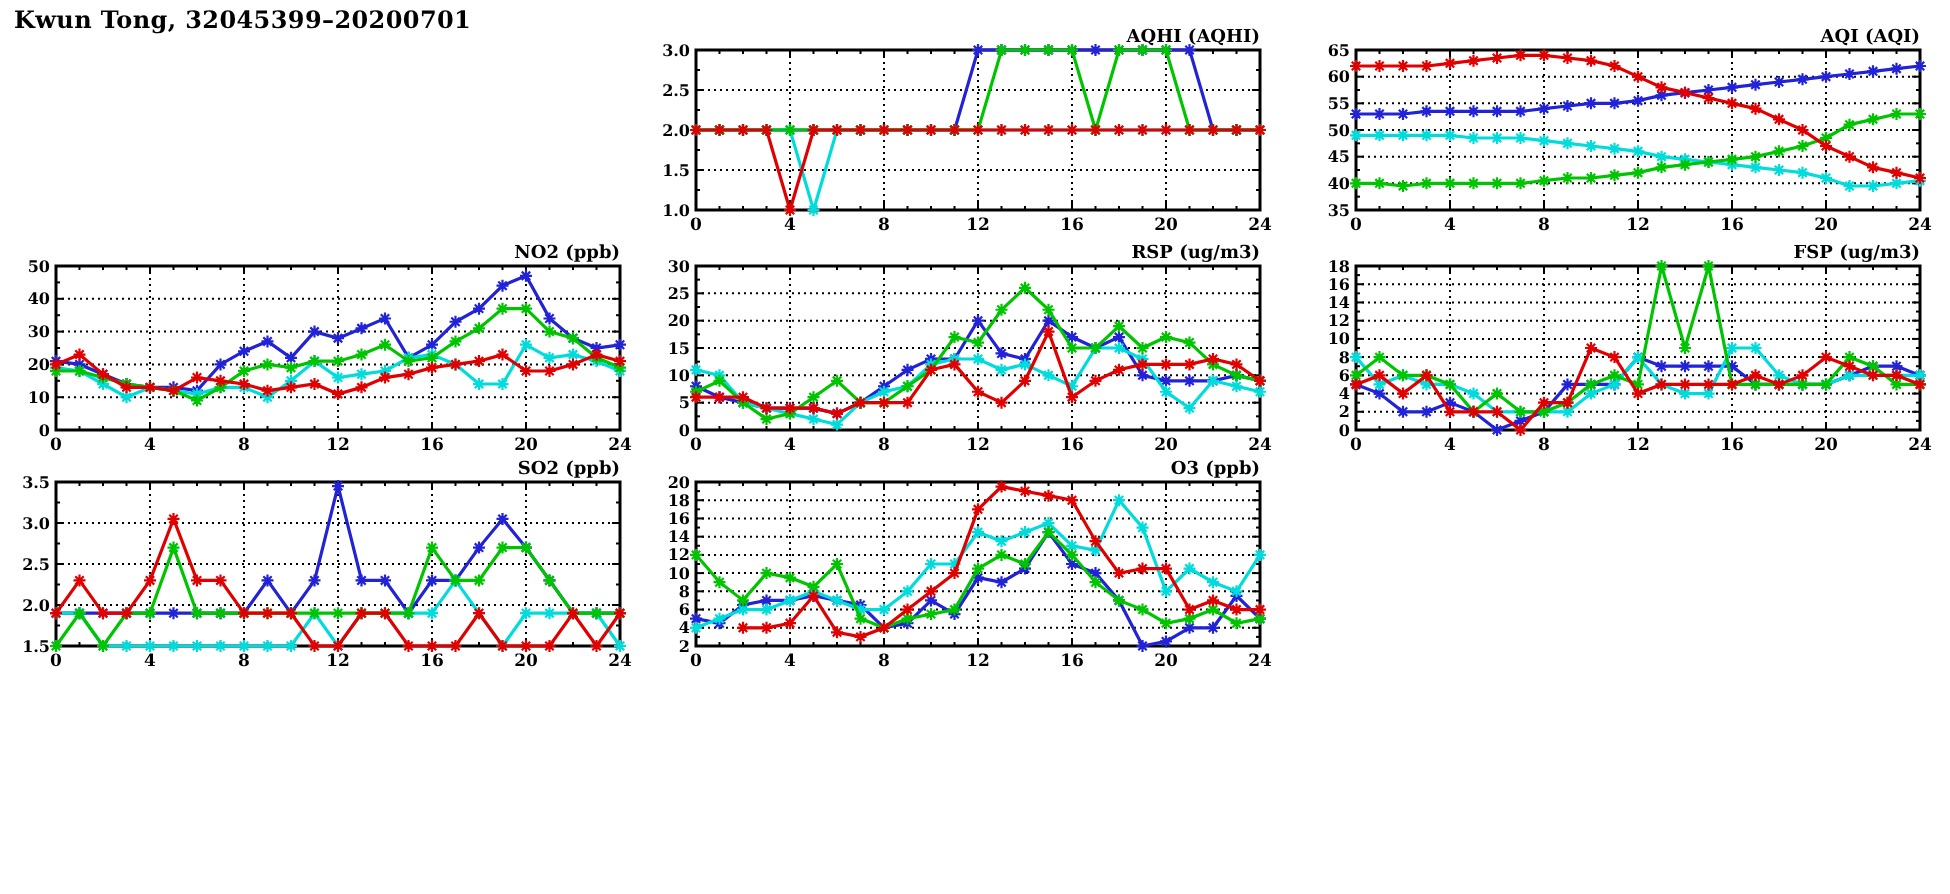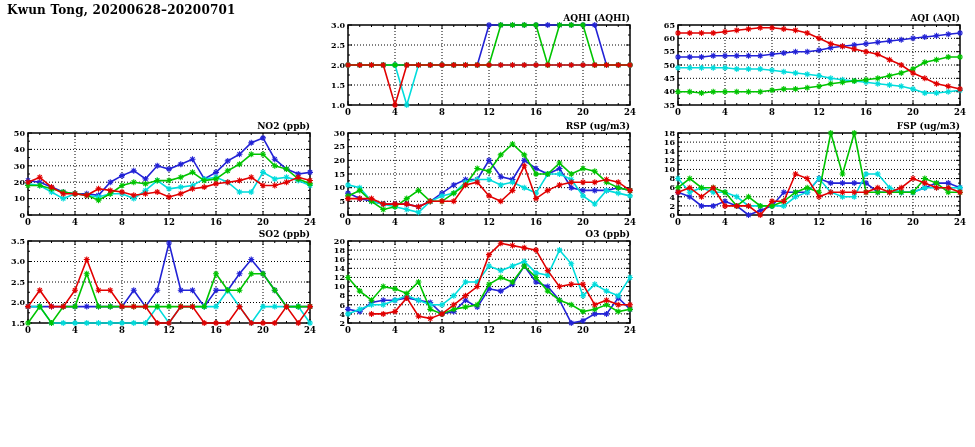--- a/index.html
+++ b/index.html
@@ -13,21 +13,21 @@
     white-space:nowrap;
   }
   .chart{position:absolute;width:315px;height:112px;}
   .chart svg{display:block;overflow:visible;}
   .c1{left:10px;}  .c2{left:330px;} .c3{left:660px;}
   .r1{top:10px;}   .r2{top:118px;}  .r3{top:226px;}
 </style>
 </head>
 <body>
 
-<div class="page-title">Kwun Tong, 20200628–20200701</div>
+<div class="page-title">Kwun Tong, 32045399–20200701</div>
 
 <div class="chart c2 r1">
     <svg width="315" height="112" viewBox="0 0 315 112">
       <line x1="18" y1="75" x2="300" y2="75" stroke="#000" stroke-width="1" stroke-dasharray="1 2"></line>
       <line x1="18" y1="55" x2="300" y2="55" stroke="#000" stroke-width="1" stroke-dasharray="1 2"></line>
       <line x1="18" y1="35" x2="300" y2="35" stroke="#000" stroke-width="1" stroke-dasharray="1 2"></line>
       <line x1="65" y1="15" x2="65" y2="95" stroke="#000" stroke-width="1" stroke-dasharray="1 2"></line>
       <line x1="112" y1="15" x2="112" y2="95" stroke="#000" stroke-width="1" stroke-dasharray="1 2"></line>
       <line x1="159" y1="15" x2="159" y2="95" stroke="#000" stroke-width="1" stroke-dasharray="1 2"></line>
       <line x1="206" y1="15" x2="206" y2="95" stroke="#000" stroke-width="1" stroke-dasharray="1 2"></line>

